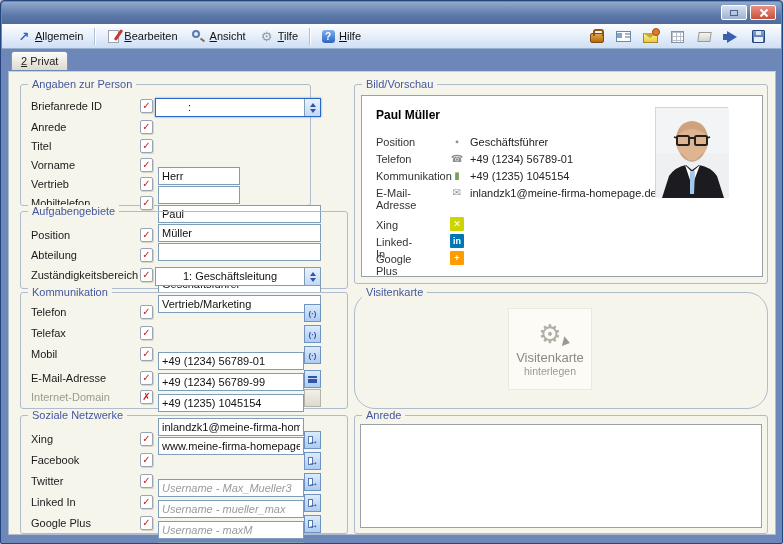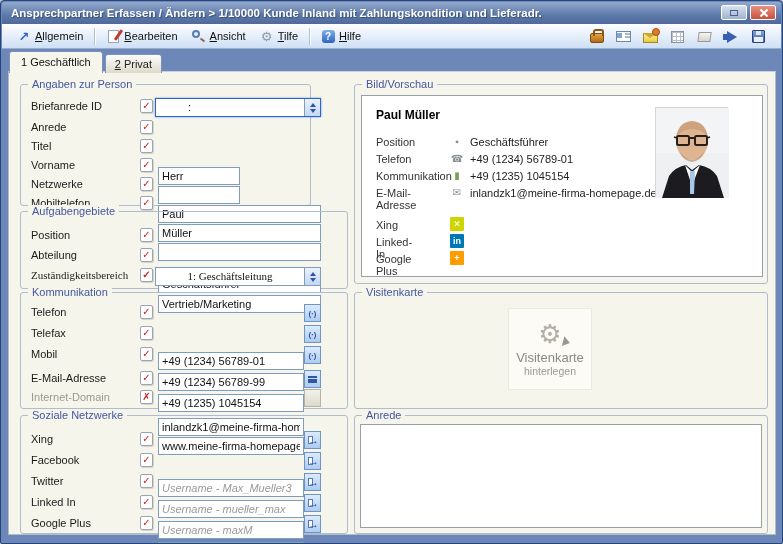--- a/index.html
+++ b/index.html
@@ -130,21 +130,20 @@
   
   #notiz-area { position:absolute; left:5px; top:8px; width:402px; height:104px; background:#fff;
     border:1px solid #9aa0a8; resize:none; font-family:"Liberation Sans",sans-serif; font-size:11px; }
 </style>
 </head>
 <body>
 
 <div id="window">
 
   <div id="titlebar">
-    <div id="title">Ansprechpartner Erfassen / Ändern &gt; 1/10000 Kunde Inland mit Zahlungskondition und Lieferadr.</div>
     <div class="win-btns">
       <div class="win-btn btn-restore">
           <span class="sq"></span>
         </div>
       <div class="win-btn btn-close">
           <span class="x1"></span>
           <span class="x2"></span>
         </div>
     </div>
   </div>
@@ -203,21 +202,20 @@
       <div class="tbi">
           <span class="i-fwd"></span>
         </div>
       <div class="tbi">
           <span class="i-save"></span>
         </div>
     </div>
   </div>
 
   <div id="tabstrip">
-    <div class="tab active"><span>1</span><span> Geschäftlich</span></div>
     <div class="tab inactive"><span class="mn">2</span><span> Privat</span></div>
   </div>
 
   <div id="panel">
 
     <div class="fs" style="left:11px; top:12px; width:291px; height:122px;">
       <div class="legend">Angaben zur Person</div>
       <div class="frow" style="top:13px;">
         <span class="flabel">Briefanrede ID</span>
         <span class="fcheck">✓</span>
@@ -238,21 +236,21 @@
         <span class="flabel">Titel</span>
         <span class="fcheck">✓</span>
         <input class="finput in-l w82" value="" style="">
       </div>
       <div class="frow" style="top:72px;">
         <span class="flabel">Vorname</span>
         <span class="fcheck">✓</span>
         <input class="finput in-l w163" value="Paul" style="">
       </div>
       <div class="frow" style="top:91px;">
-        <span class="flabel">Netzwerke</span>
+        <span class="flabel">Vertrieb</span>
         <span class="fcheck">✓</span>
         <input class="finput in-l w163" value="Müller" style="">
       </div>
       <div class="frow" style="top:110px; height:18px;">
         <span class="flabel">Mobiltelefon</span>
         <span class="fcheck">✓</span>
         <input class="finput in-l w163" value="" style="">
       </div>
     </div>
 
@@ -261,21 +259,21 @@
       <div class="frow" style="top:15px;">
         <span class="flabel">Position</span>
         <span class="fcheck">✓</span>
         <input class="finput in-l w163" value="Geschäftsführer" style="">
       </div>
       <div class="frow" style="top:35px;">
         <span class="flabel">Abteilung</span>
         <span class="fcheck">✓</span>
         <input class="finput in-l w163" value="Vertrieb/Marketing" style="">
       </div>
-      <div class="frow" style="top:55px;font-family:Liberation Serif, serif;">
+      <div class="frow" style="top:55px;">
         <span class="flabel">Zuständigkeitsbereich</span>
         <span class="fcheck">✓</span>
         <div class="dropdown" style="left:134px; width:166px;">
           <span class="dd-val center">1: Geschäftsleitung</span>
           <span class="spin">
               <span class="tu"></span>
               <span class="td"></span>
             </span>
         </div>
       </div>
@@ -422,21 +420,21 @@
             <rect x="21" y="28" width="12" height="9" rx="1.5" fill="none" stroke="#23201d" stroke-width="2"></rect>
             <rect x="39" y="28" width="12" height="9" rx="1.5" fill="none" stroke="#23201d" stroke-width="2"></rect>
             <line x1="33" y1="30" x2="39" y2="30" stroke="#23201d" stroke-width="2"></line>
             <line x1="21" y1="30" x2="18" y2="29" stroke="#23201d" stroke-width="1.6"></line>
             <line x1="51" y1="30" x2="54" y2="29" stroke="#23201d" stroke-width="1.6"></line>
           </svg>
         </div>
       </div>
     </div>
 
-    <div class="fs" style="left:345px; top:220px; width:414px; height:117px;">
+    <div class="fs" style="left:345px; top:220px; width:414px; height:117px;border-radius:21px;">
       <div class="legend">Visitenkarte</div>
       <div id="vk-box">
         <div id="vk-gear"><span>⚙</span><span class="cursor"></span></div>
         <div id="vk-line1">Visitenkarte</div>
         <div id="vk-line2">hinterlegen</div>
       </div>
     </div>
 
     <div class="fs" style="left:345px; top:343px; width:414px; height:119px;">
       <div class="legend">Anrede</div>

